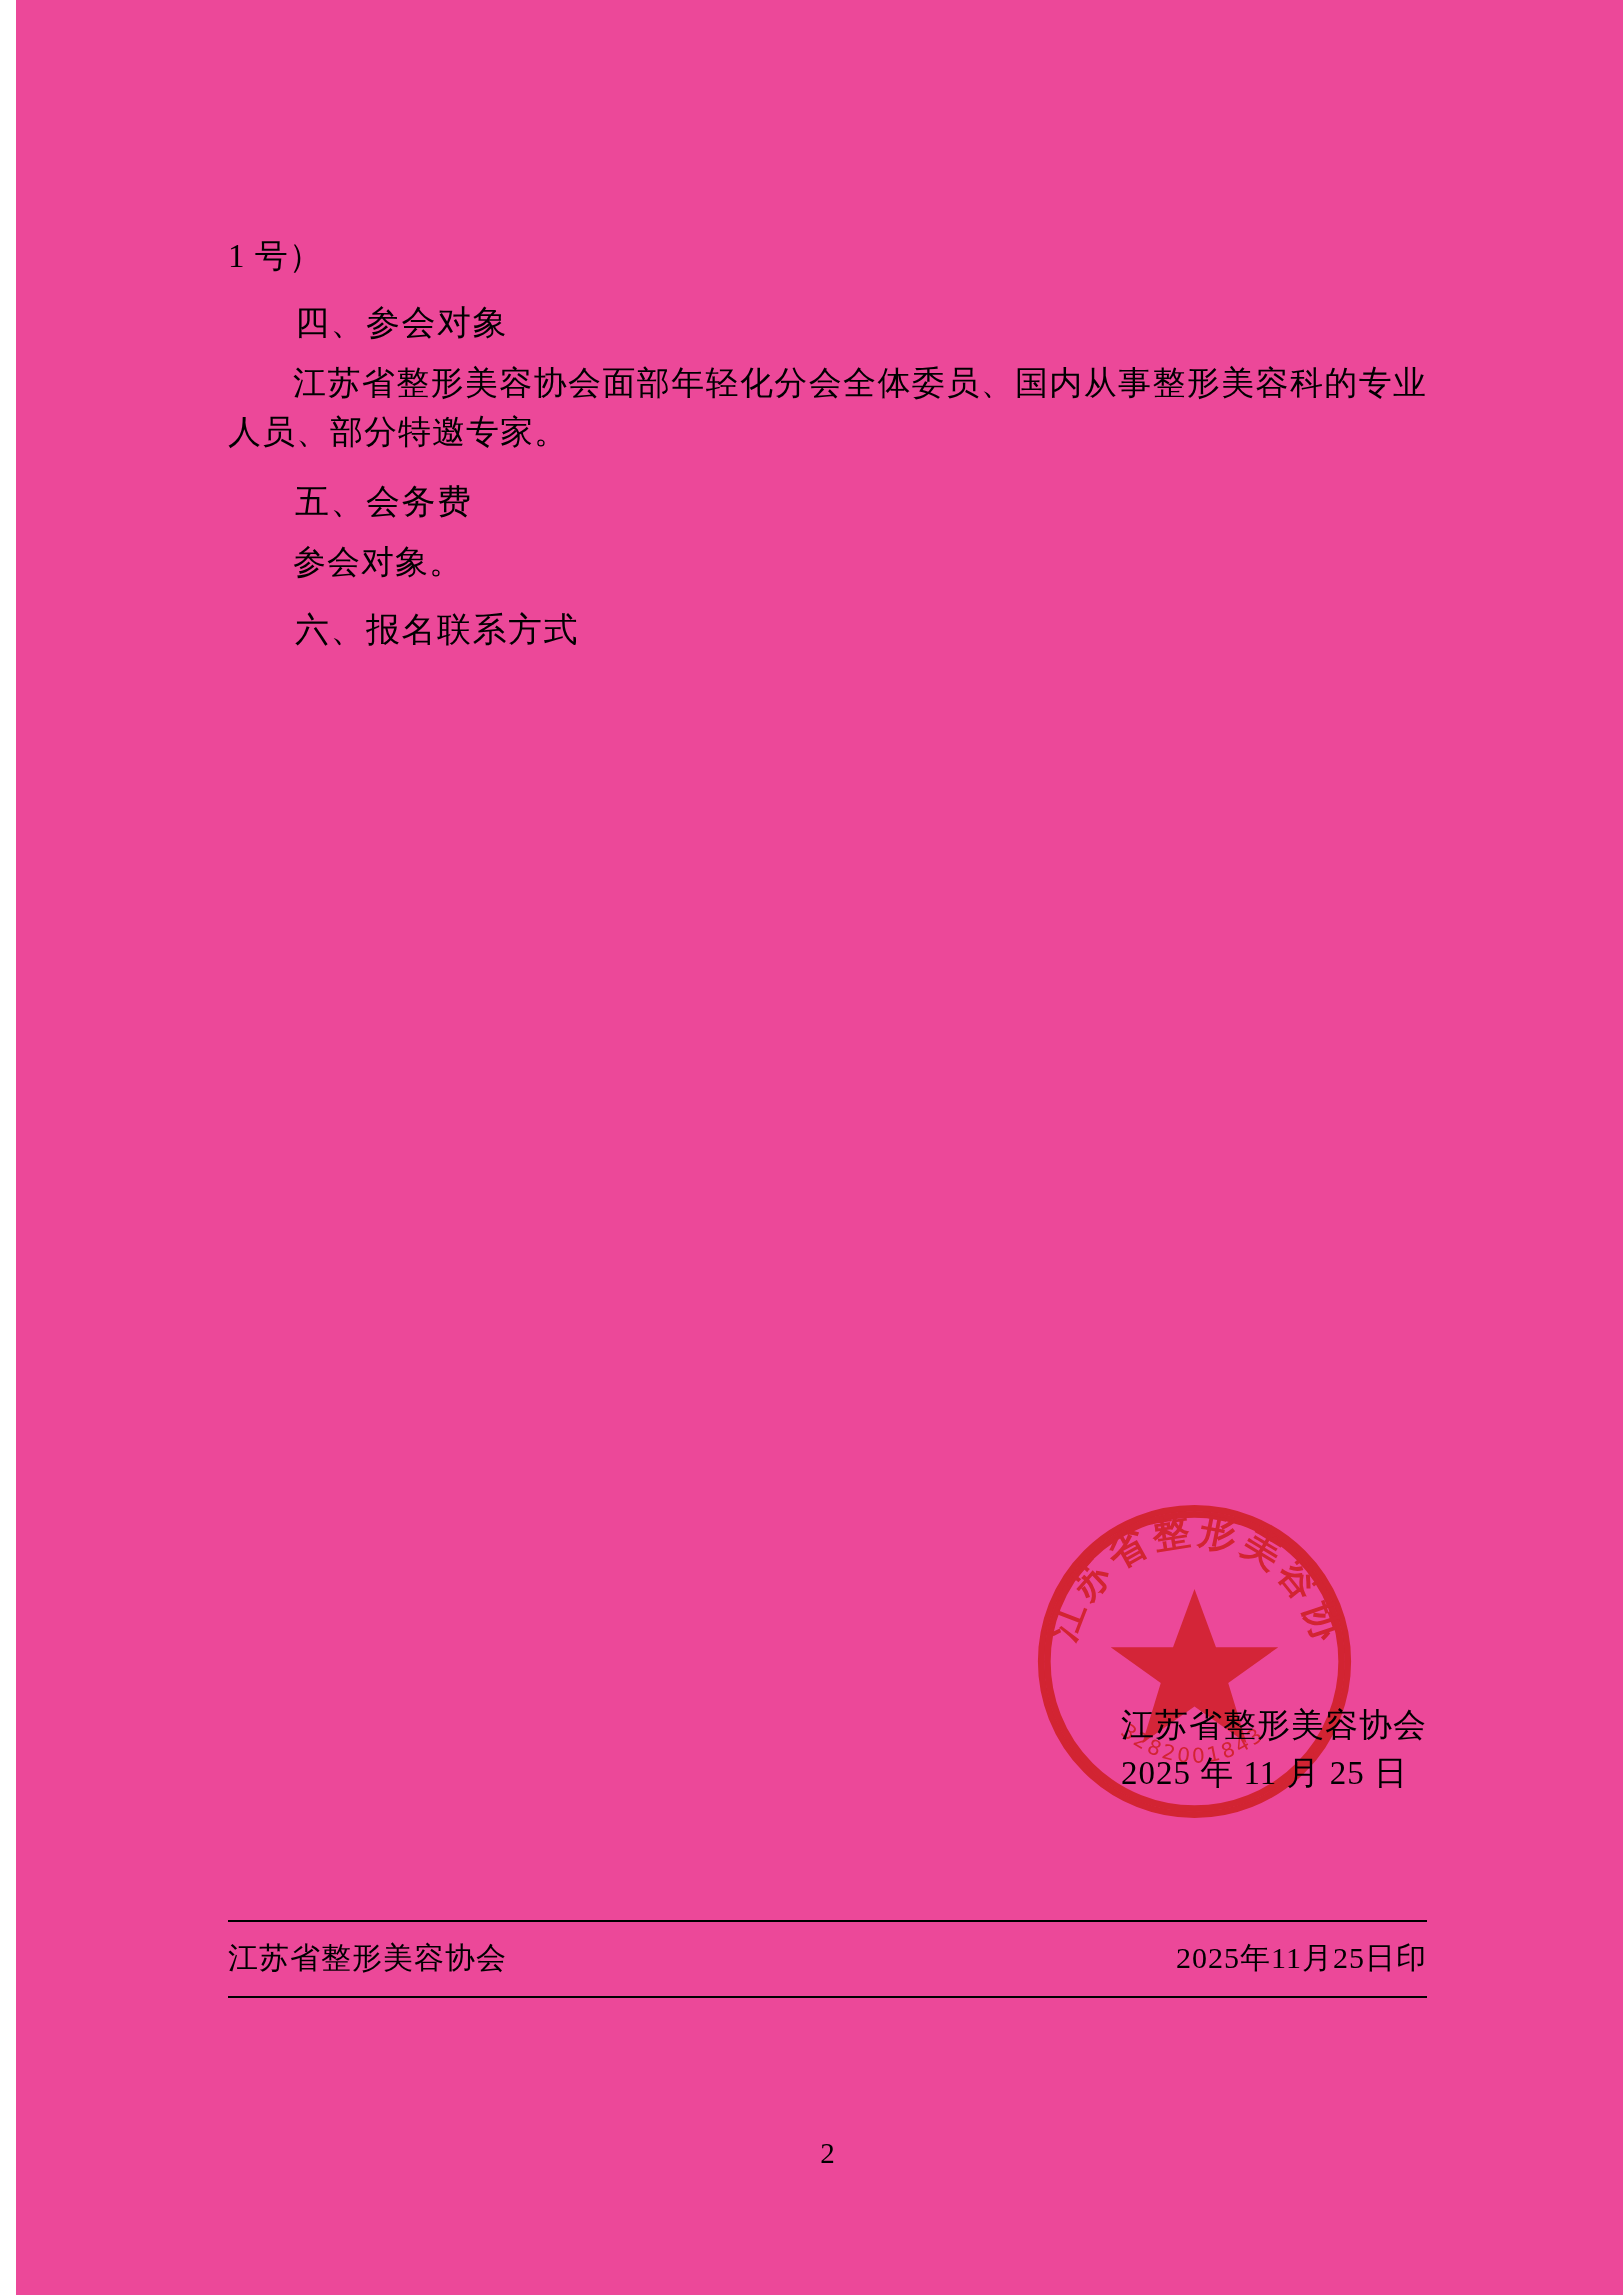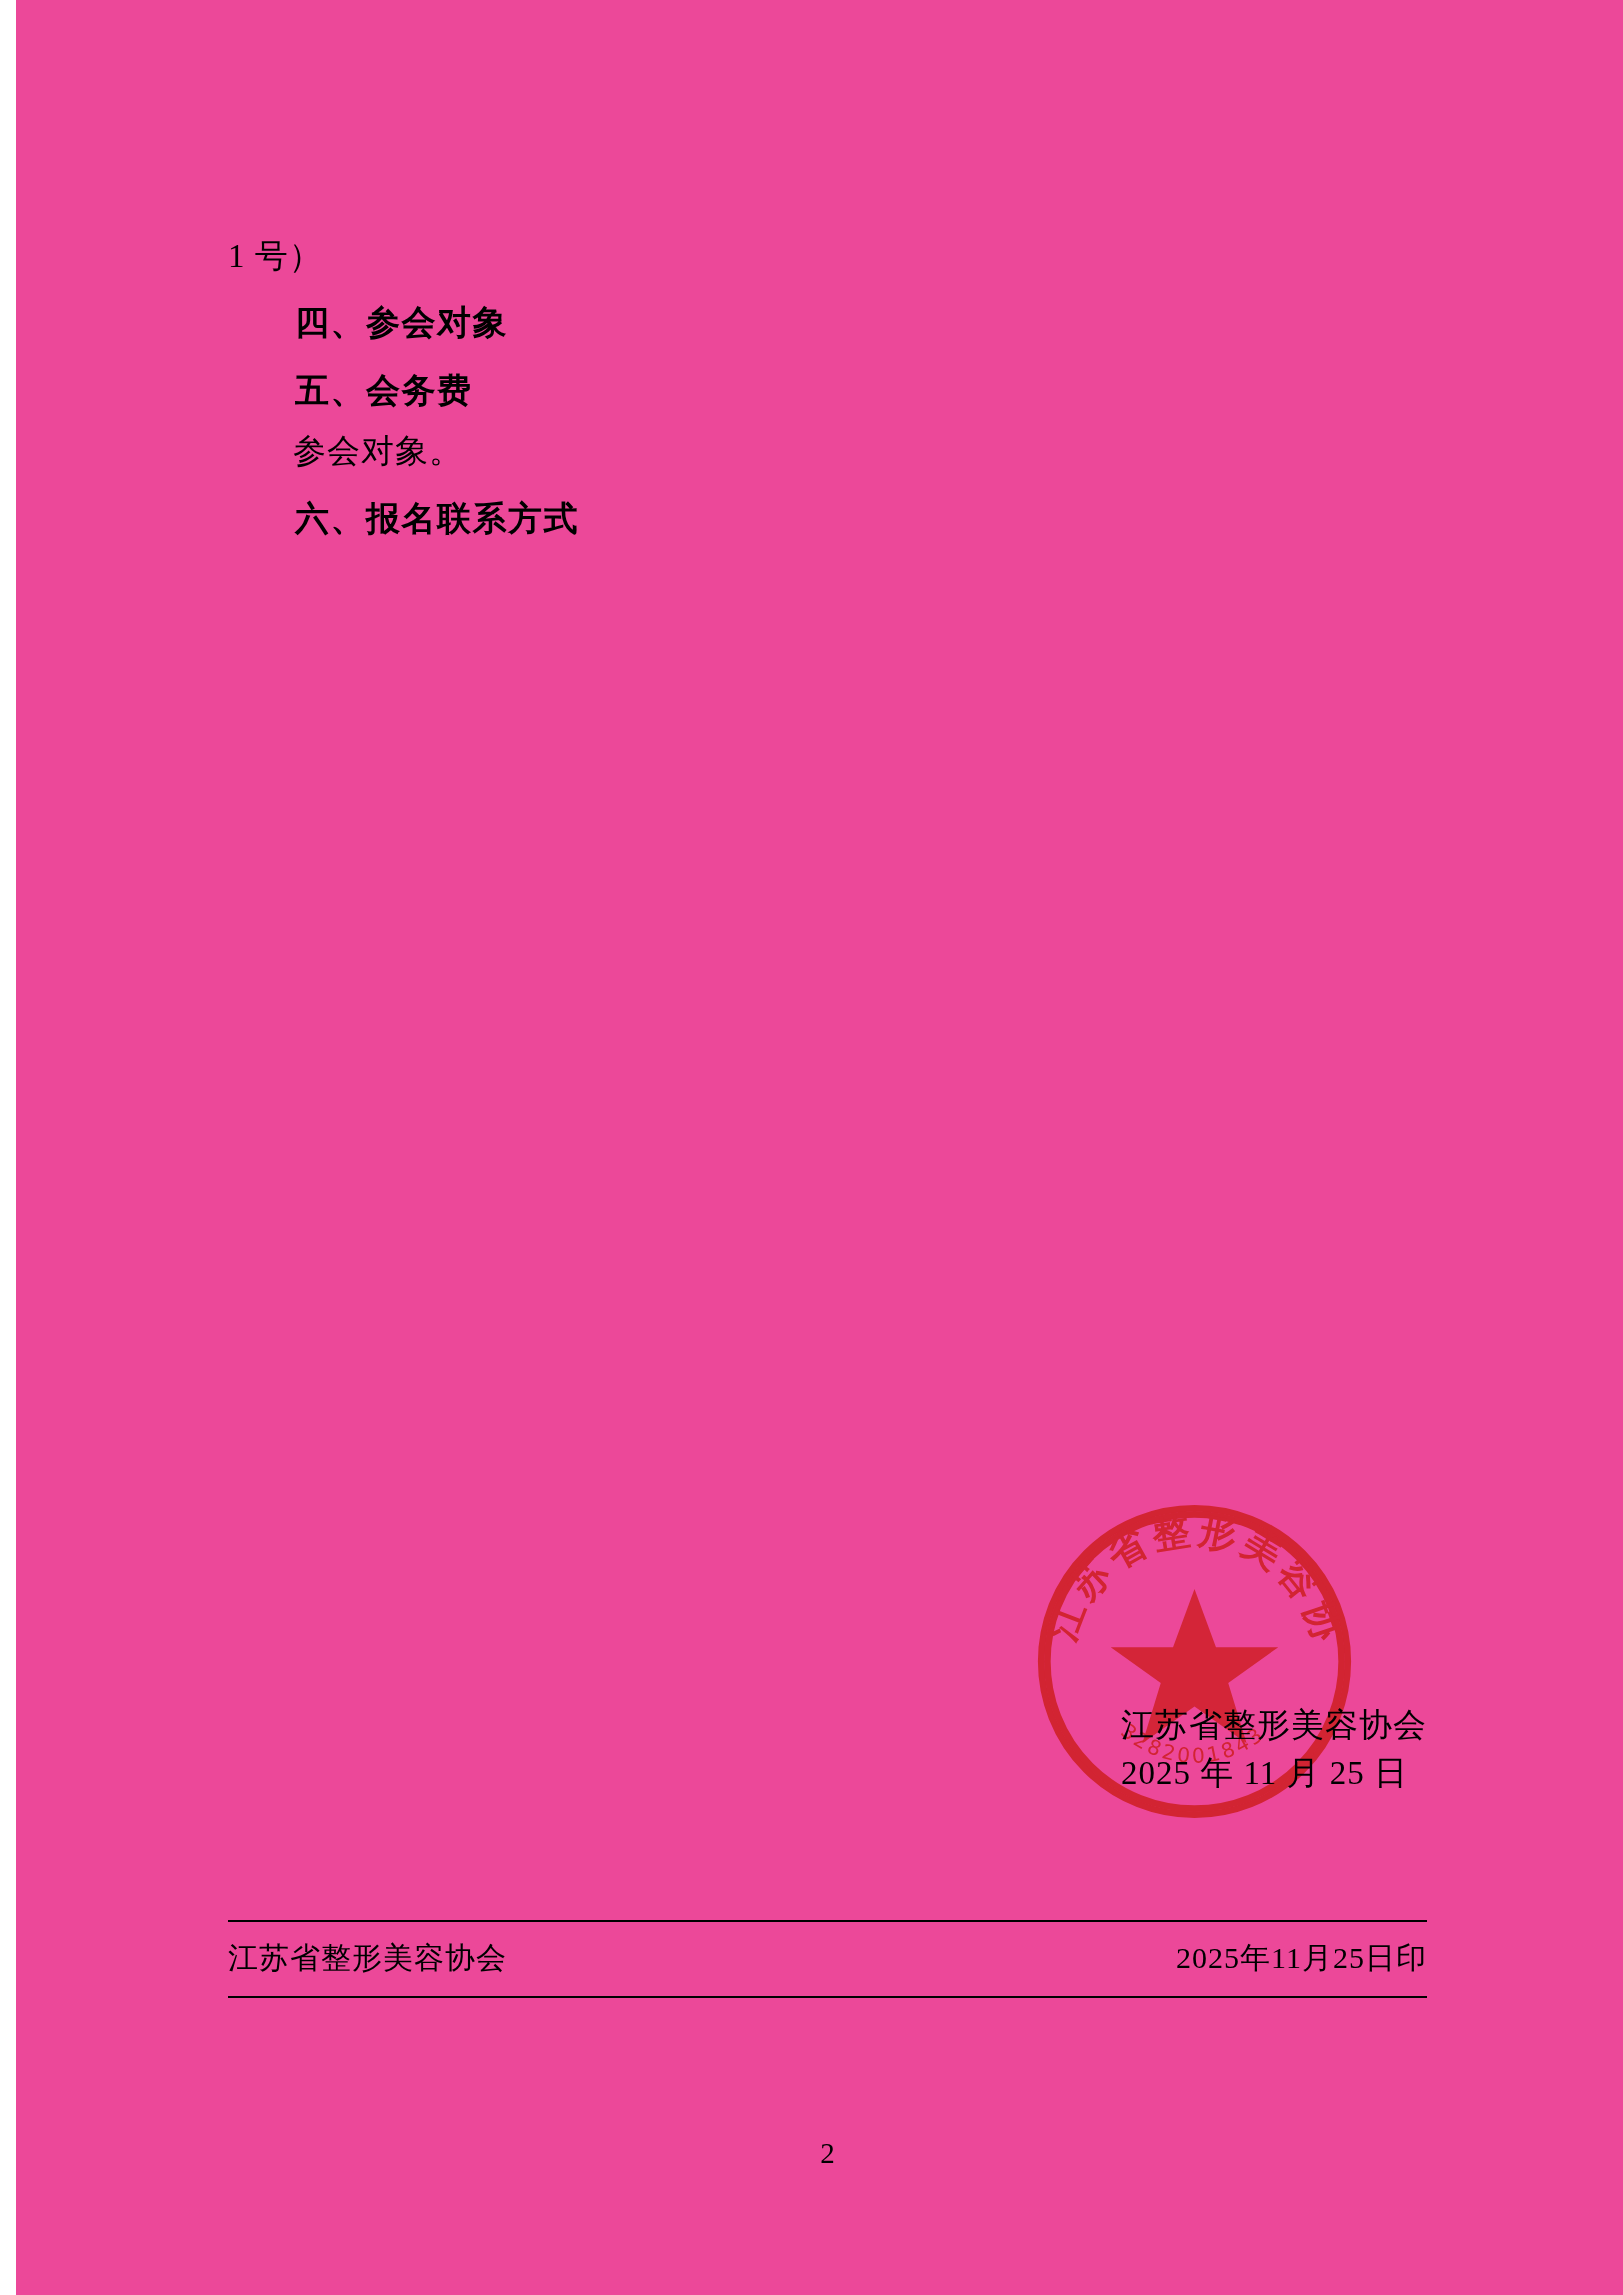--- a/index.html
+++ b/index.html
@@ -34,21 +34,21 @@
   .line-continue {
     font-size: 33px;
     line-height: 1.0;
     letter-spacing: 1px;
     margin: 0 0 26.6px 0;
     white-space: pre;
   }
 
   .heading {
     font-size: 34px;
-    font-weight: bold;
+    font-weight: normal;
     letter-spacing: 1.5px;
     margin: 0 0 13.3px 0;
     text-indent: 67px;
     font-family: "DejaVu Sans", "Liberation Sans", sans-serif;
   }
 
   .para {
     font-size: 33px;
     line-height: 1.48;
     letter-spacing: 1px;
@@ -130,20 +130,21 @@
 </head>
 <body>
 
 <div class="page">
 
   <div class="content">
 
     <p class="line-continue">1 号）</p>
 
     <h2 class="heading">四、参会对象</h2>
+    <p class="para">江苏省整形美容协会面部年轻化分会全体委员、国内从事整形美容科的专业人员、部分特邀专家。</p>
 
     <div class="spacer-sm"></div>
 
     <h2 class="heading">五、会务费</h2>
     <p class="para tight">参会对象。</p>
 
     <div class="spacer-sm"></div>
 
     <h2 class="heading">六、报名联系方式</h2>
 

